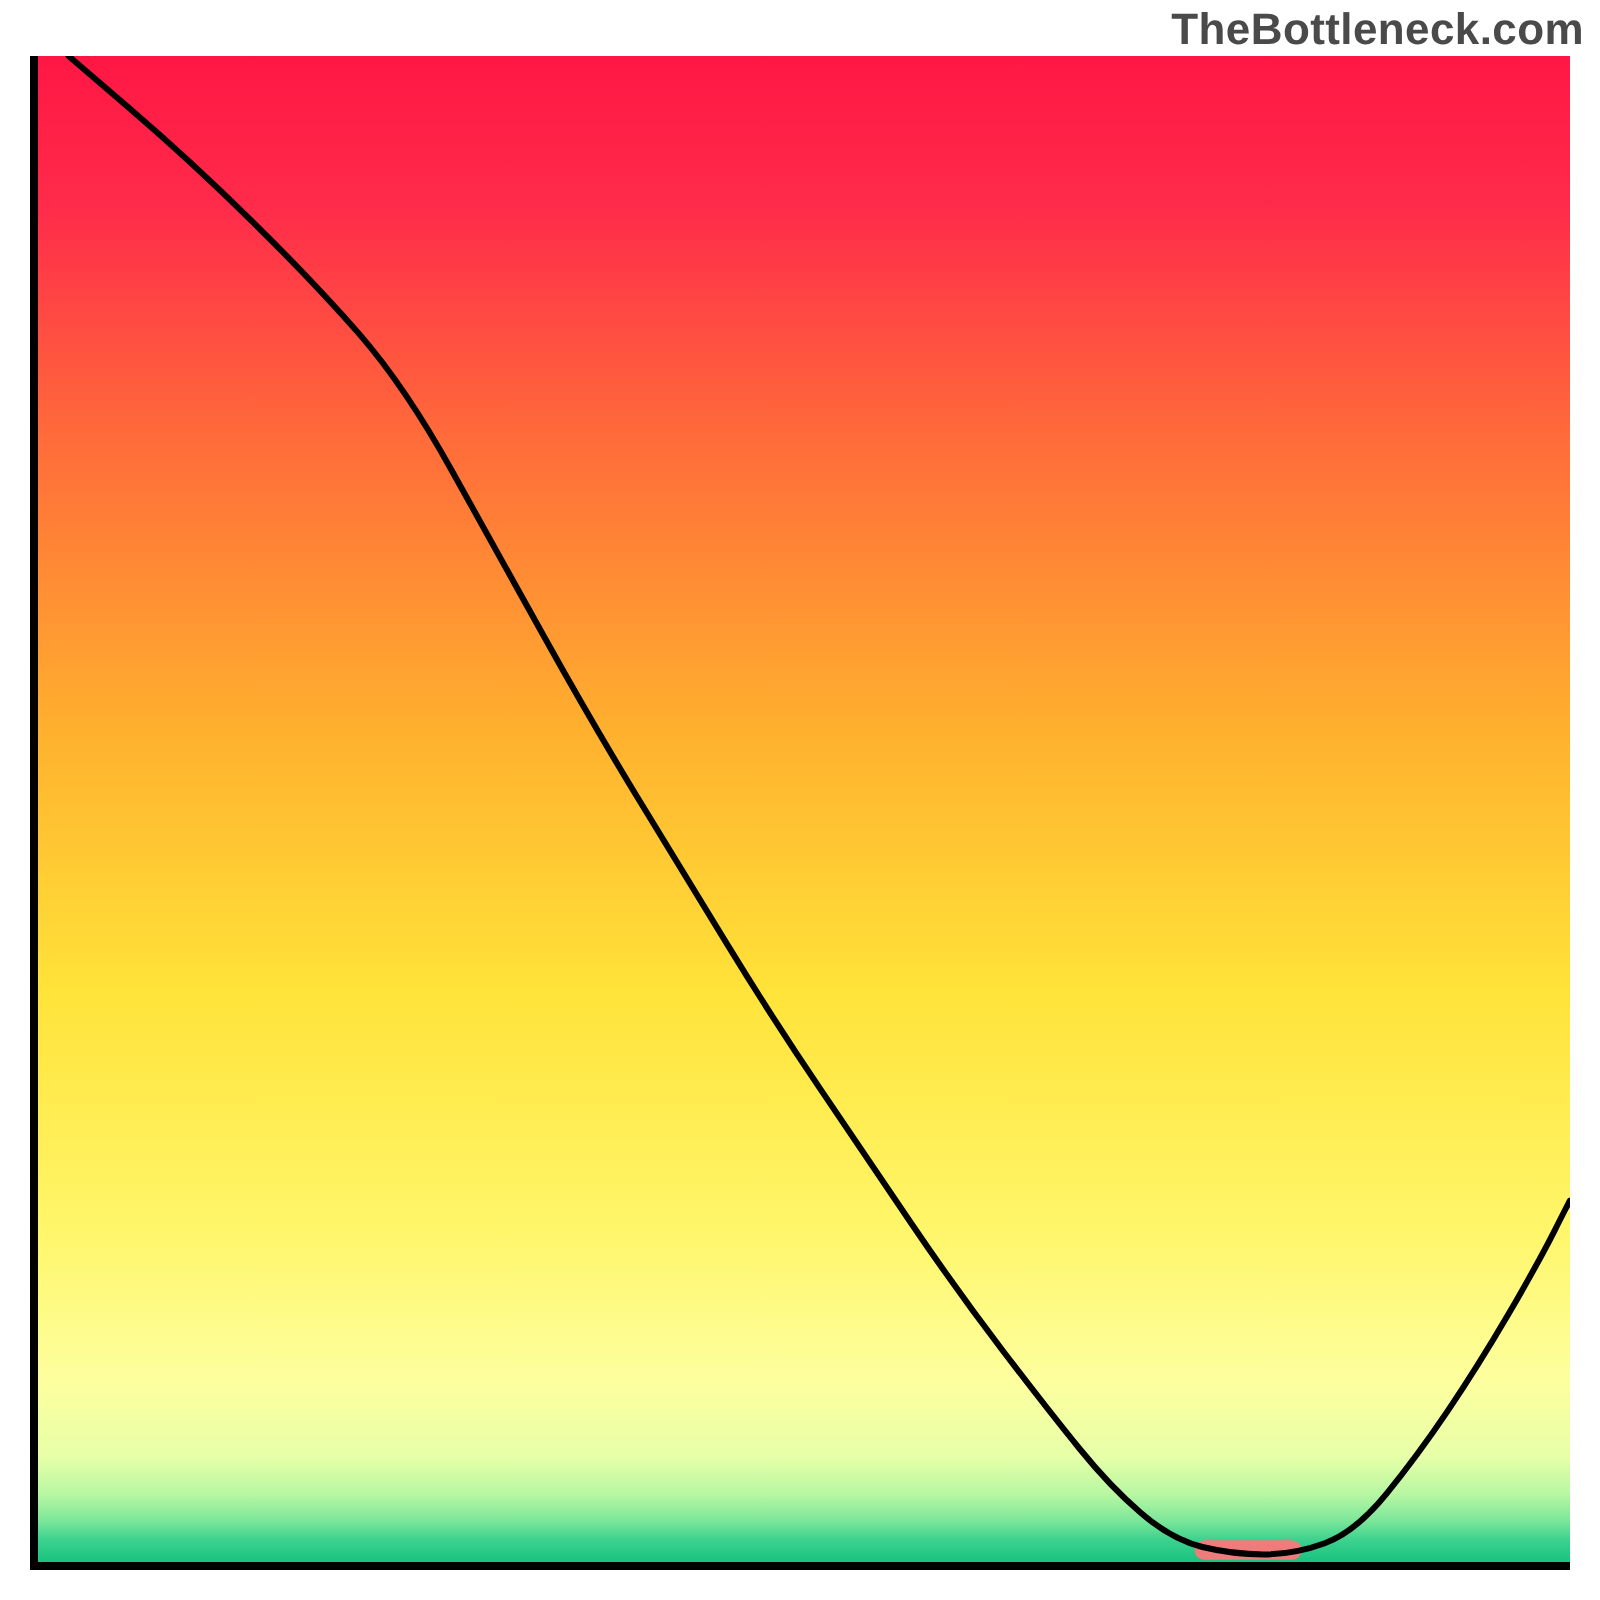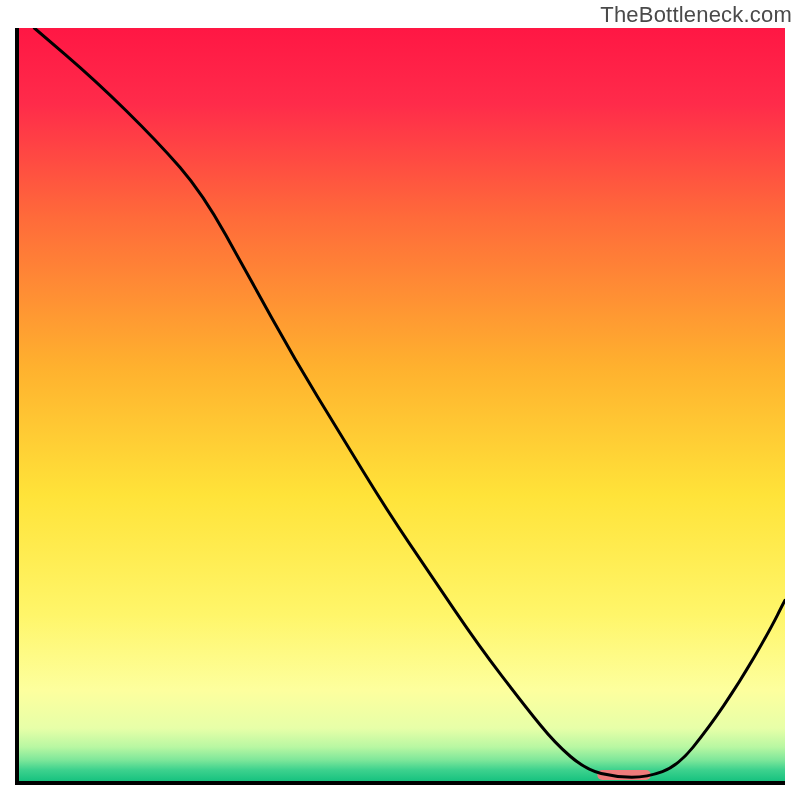--- a/index.html
+++ b/index.html
@@ -14,21 +14,21 @@
     position: relative;
     width: 800px;
     height: 800px;
   }
   .watermark {
     position: absolute;
     top: 2px;
     right: 8px;
     color: #4a4a4a;
     font-size: 22px;
-    font-weight: 400;
+    font-weight: 700;
     letter-spacing: 0.2px;
     z-index: 10;
   }
   .plot-frame {
     position: absolute;
     left: 15px;
     top: 28px;
     width: 770px;
     height: 757px;
     box-sizing: border-box;

